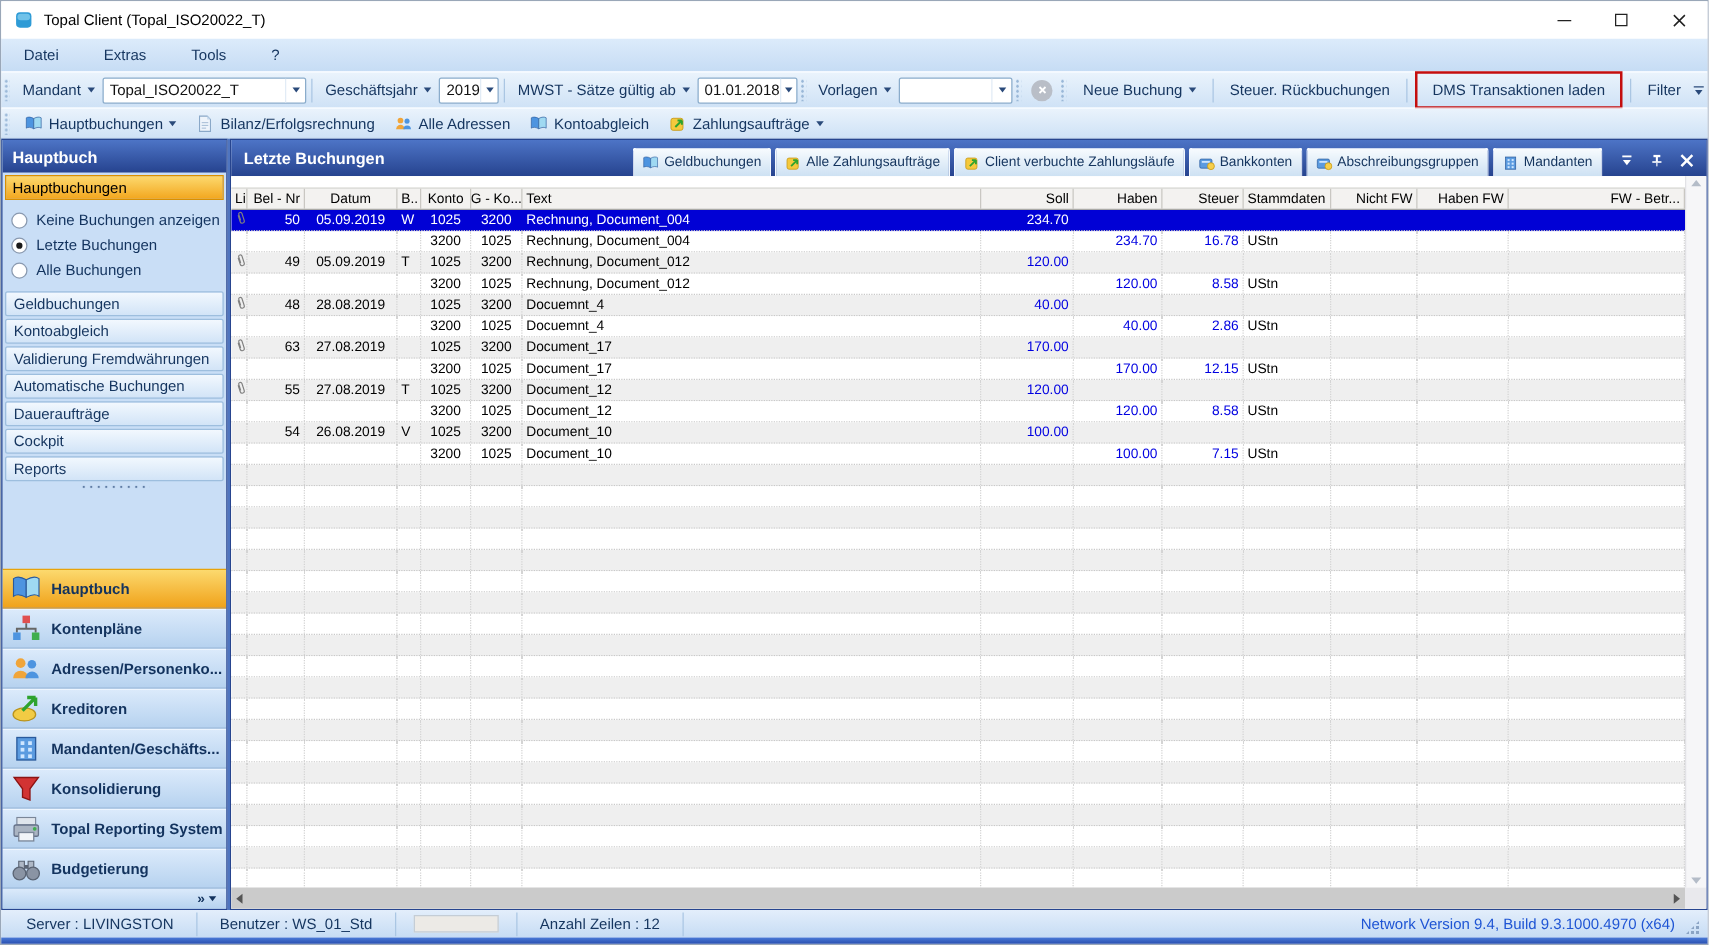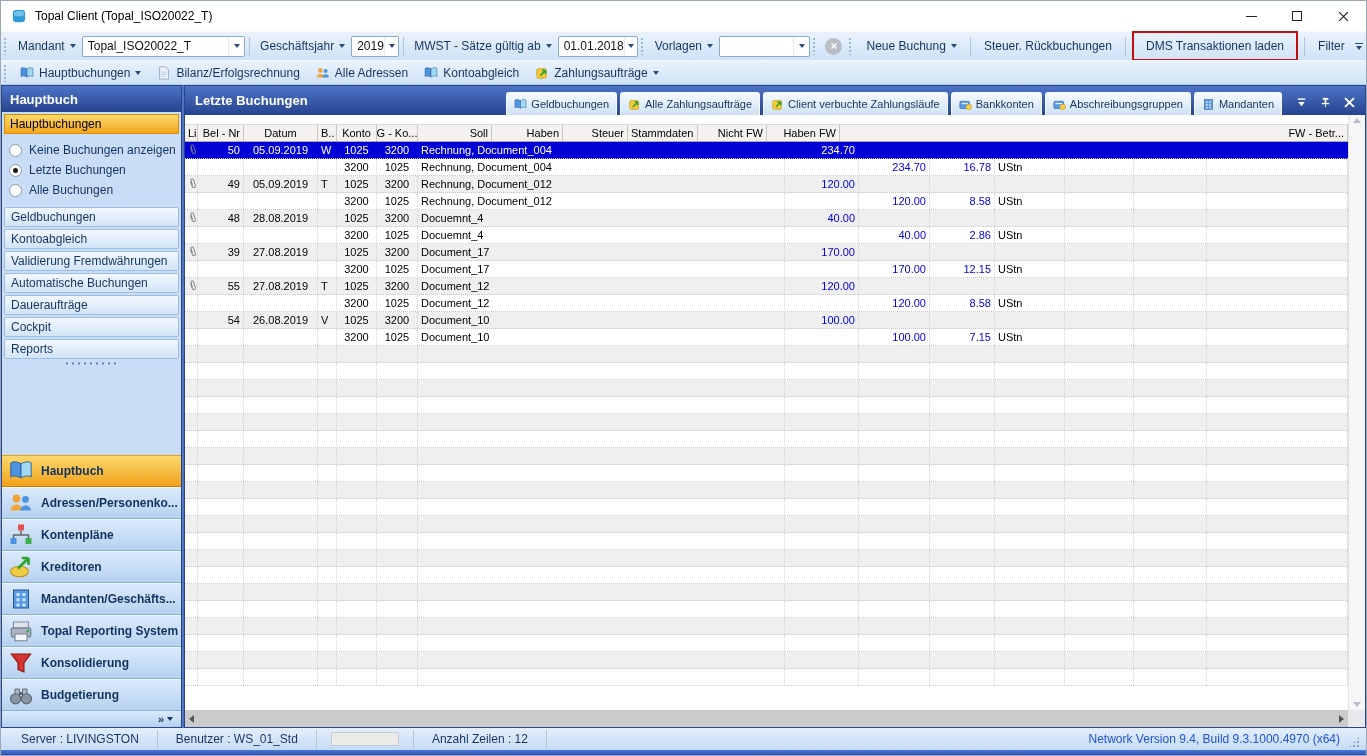--- a/index.html
+++ b/index.html
@@ -122,20 +122,26 @@
           <span class="glyph-max"></span>
         </span>
       <span class="win-btn">
         <svg viewBox="0 0 10 10" width="11" height="11">
             <path d="M1 1 L9 9 M9 1 L1 9" stroke="#222" stroke-width="1.1"></path>
           </svg>
       </span>
     </div>
   </div>
 
+  <div class="menubar">
+      <span class="menu-item">Datei</span>
+      <span class="menu-item">Extras</span>
+      <span class="menu-item">Tools</span>
+      <span class="menu-item">?</span>
+    </div>
 
   <div class="toolbar toolbar1">
     <span class="grip"></span>
     <span class="tb-label">
         <span>Mandant</span>
         <span class="caret"></span>
       </span>
     <span class="combo w-mandant">
         <span>Topal_ISO20022_T</span>
         <span class="cbtn">
@@ -299,38 +305,38 @@
               <svg viewBox="0 0 16 16">
                 <path d="M8 3.2 C5.2 1.6 2.6 1.6 1.2 2.6 L1.2 12 C2.6 11 5.2 11 8 12.6 Z" fill="#4d94e0" stroke="#2a5a9c" stroke-width="0.6"></path>
                 <path d="M8 3.2 C10.8 1.6 13.4 1.6 14.8 2.6 L14.8 12 C13.4 11 10.8 11 8 12.6 Z" fill="#9fd9f2" stroke="#2a5a9c" stroke-width="0.6"></path>
               </svg>
             </span>
             <span>Hauptbuch</span>
           </div>
           <div class="nav-item ">
             <span class="icon lg">
               <svg viewBox="0 0 16 16">
+                <path d="M8 5 v3 M8 8 H3 v2 M8 8 h5 v2" stroke="#666" fill="none"></path>
+                <rect x="6" y="1" width="4" height="4" fill="#e05050"></rect>
+                <rect x="1" y="10" width="4" height="4" fill="#4d94e0"></rect>
+                <rect x="11" y="10" width="4" height="4" fill="#3fae4f"></rect>
+              </svg>
+            </span>
+            <span>Kontenpläne</span>
+          </div>
+          <div class="nav-item ">
+            <span class="icon lg">
+              <svg viewBox="0 0 16 16">
                 <circle cx="5" cy="5" r="2.6" fill="#f0a53a"></circle>
                 <path d="M1 13 a4 4 0 0 1 8 0 Z" fill="#f0a53a"></path>
                 <circle cx="11" cy="5.6" r="2.3" fill="#4d94e0"></circle>
                 <path d="M7.6 13 a3.5 3.5 0 0 1 7 0 Z" fill="#4d94e0"></path>
               </svg>
             </span>
             <span>Adressen/Personenko...</span>
-          </div>
-          <div class="nav-item ">
-            <span class="icon lg">
-              <svg viewBox="0 0 16 16">
-                <path d="M8 5 v3 M8 8 H3 v2 M8 8 h5 v2" stroke="#666" fill="none"></path>
-                <rect x="6" y="1" width="4" height="4" fill="#e05050"></rect>
-                <rect x="1" y="10" width="4" height="4" fill="#4d94e0"></rect>
-                <rect x="11" y="10" width="4" height="4" fill="#3fae4f"></rect>
-              </svg>
-            </span>
-            <span>Kontenpläne</span>
           </div>
           <div class="nav-item ">
             <span class="icon lg">
               <svg viewBox="0 0 16 16">
                 <ellipse cx="7" cy="11" rx="6" ry="3.5" fill="#f2cb44" stroke="#b8921c" stroke-width="0.7"></ellipse>
                 <path d="M6 9 L13 2 M13 2 h-4.5 M13 2 v4.5" stroke="#2ea32e" stroke-width="1.8" fill="none"></path>
               </svg>
             </span>
             <span>Kreditoren</span>
           </div>
@@ -346,35 +352,35 @@
                   <rect x="5" y="11" width="2" height="2"></rect>
                   <rect x="9" y="11" width="2" height="2"></rect>
                 </g>
               </svg>
             </span>
             <span>Mandanten/Geschäfts...</span>
           </div>
           <div class="nav-item ">
             <span class="icon lg">
               <svg viewBox="0 0 16 16">
+                <path d="M1.5 2 h13 L10 8 v6 l-4 -1.5 V8 Z" fill="#d23333" stroke="#8c1414" stroke-width="0.7"></path>
+              </svg>
+            </span>
+            <span>Konsolidierung</span>
+          </div>
+          <div class="nav-item ">
+            <span class="icon lg">
+              <svg viewBox="0 0 16 16">
                 <rect x="3" y="2" width="10" height="4" fill="#dfe5ec" stroke="#7a8698" stroke-width="0.6"></rect>
                 <rect x="1.5" y="6" width="13" height="6" rx="1" fill="#aab4c2" stroke="#67738a" stroke-width="0.7"></rect>
                 <rect x="4" y="10" width="8" height="4.5" fill="#f2f5f9" stroke="#7a8698" stroke-width="0.7"></rect>
                 <circle cx="12.5" cy="8" r="1" fill="#3fae4f"></circle>
               </svg>
             </span>
             <span>Topal Reporting System</span>
-          </div>
-          <div class="nav-item ">
-            <span class="icon lg">
-              <svg viewBox="0 0 16 16">
-                <path d="M1.5 2 h13 L10 8 v6 l-4 -1.5 V8 Z" fill="#d23333" stroke="#8c1414" stroke-width="0.7"></path>
-              </svg>
-            </span>
-            <span>Konsolidierung</span>
           </div>
           <div class="nav-item ">
             <span class="icon lg">
               <svg viewBox="0 0 16 16">
                 <path d="M4 4 h3 v4 h-3 Z M9 4 h3 v4 h-3 Z" fill="#aeb8c6" stroke="#5a6474" stroke-width="0.6"></path>
                 <circle cx="4.4" cy="10.5" r="3.4" fill="#8a94a4" stroke="#5a6474" stroke-width="0.7"></circle>
                 <circle cx="11.6" cy="10.5" r="3.4" fill="#8a94a4" stroke="#5a6474" stroke-width="0.7"></circle>
                 <rect x="7" y="6" width="2" height="2" fill="#5a6474"></rect>
               </svg>
             </span>
@@ -479,20 +485,21 @@
       </div>
       <div class="panel-body">
         <div class="grid">
           <div class="grid-header">
               <span class="gh-cell al" style="width:13px;">Li</span>
               <span class="gh-cell ar" style="width:46px;">Bel - Nr</span>
               <span class="gh-cell ac" style="width:74px;">Datum</span>
               <span class="gh-cell al" style="width:19px;">B..</span>
               <span class="gh-cell ac" style="width:40px;">Konto</span>
               <span class="gh-cell ac" style="width:41px;">G - Ko...</span>
+              <span class="gh-cell al" style="width:367px;">Text</span>
               <span class="gh-cell ar" style="width:74px;">Soll</span>
               <span class="gh-cell ar" style="width:71px;">Haben</span>
               <span class="gh-cell ar" style="width:65px;">Steuer</span>
               <span class="gh-cell al" style="width:70px;">Stammdaten</span>
               <span class="gh-cell ar" style="width:69px;">Nicht FW</span>
               <span class="gh-cell ar" style="width:73px;">Haben FW</span>
               <span class="gh-cell ar" style="flex:1;">FW - Betr...</span>
             </div>
           <div>
               <div class="grid-row  selected">
@@ -679,21 +686,21 @@
                 <span class="cell ar" style="width:73px;"></span>
                 <span class="cell ar" style="flex:1;"></span>
               </div>
               <div class="grid-row band ">
                 <span class="cell al" style="width:13px;">
                   <span class="clip"><svg viewBox="0 0 12 14">
                       <path d="M4 3.5 V10 a2 2 0 0 0 4 0 V3 a1.6 1.6 0 0 0 -3.2 0 V9" fill="none" stroke="#808080" stroke-width="1.1" transform="rotate(-18 6 7)"></path>
                     </svg></span>
                 </span>
                 <span class="cell ar" style="width:46px;">
-                  <span>39</span>
+                  <span>63</span>
                 </span>
                 <span class="cell ac" style="width:74px;">
                   <span>27.08.2019</span>
                 </span>
                 <span class="cell al" style="width:19px;"></span>
                 <span class="cell ac" style="width:40px;">
                   <span>1025</span>
                 </span>
                 <span class="cell ac" style="width:41px;">
                   <span>3200</span>

